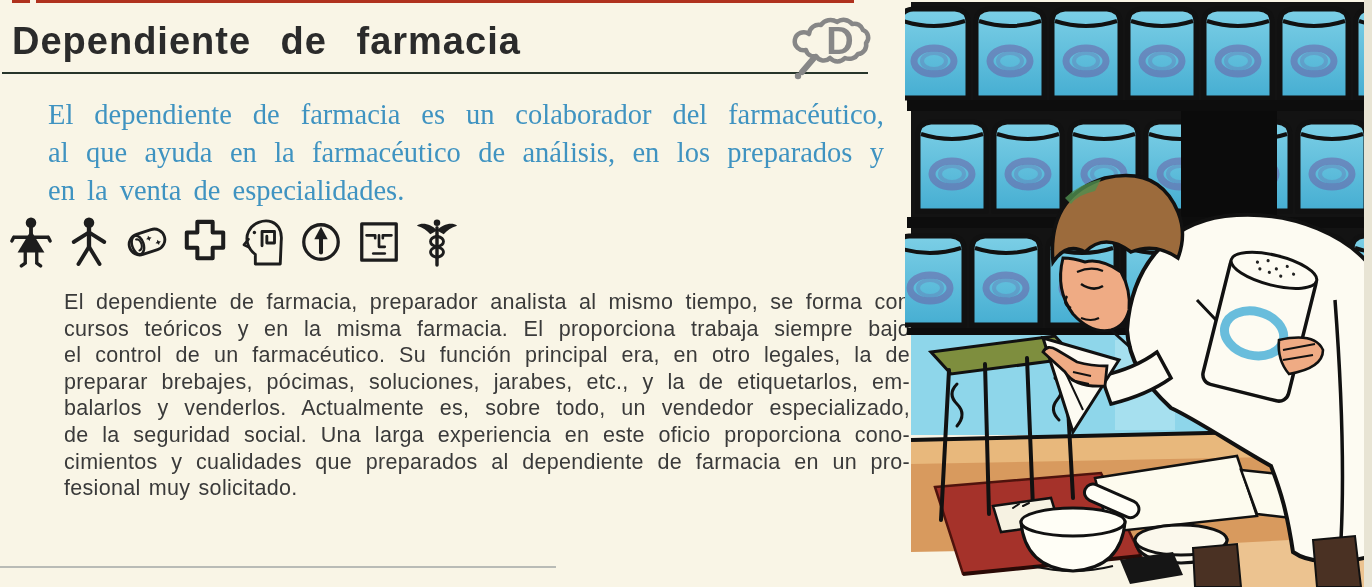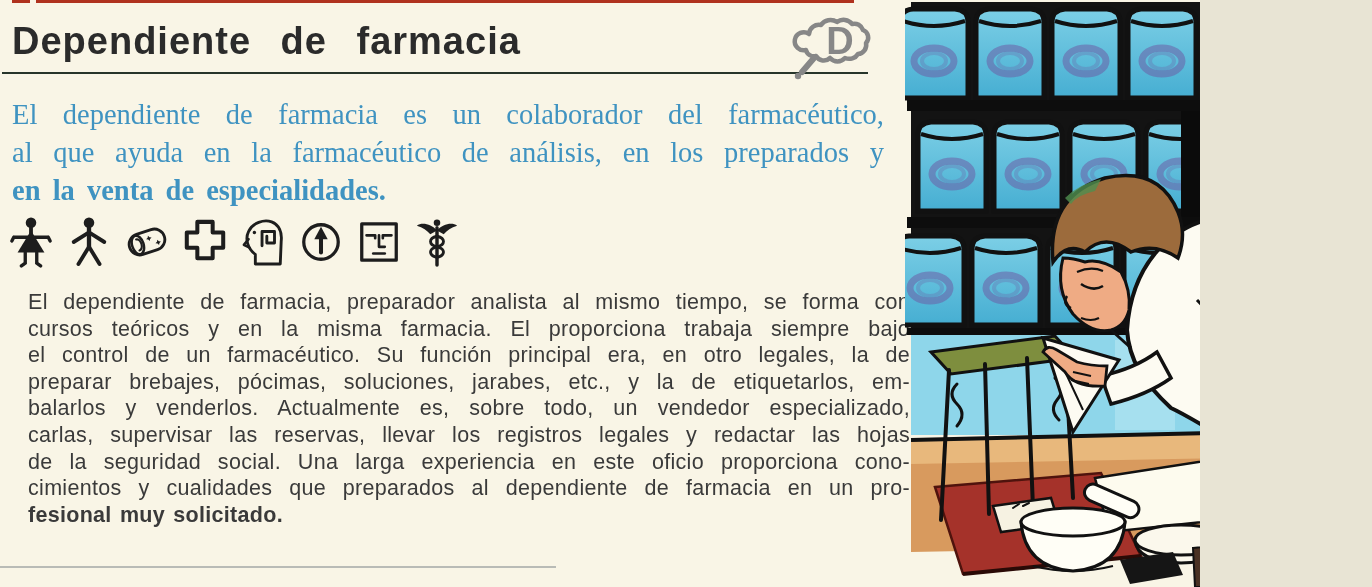--- a/index.html
+++ b/index.html
@@ -1,17 +1,17 @@
 <!DOCTYPE html>
 <html style="--c-background: #f9f5e6; --c-title_text: #2b2b2b; --c-intro_text: #3f93c1; --c-body_text: #3a3a3a; --c-top_rule: #b0321e; --c-divider: #27352a; --c-cloud_icon: #878787; --c-jar_blue: #57bcdc; --c-jar_blue_light: #7ccfe6; --c-label_purple: #6b5fa6; --c-bench_tan: #d89a5e; --c-bench_tan_light: #e8b87c; --c-floor_tan: #ecc390; --c-table_red: #a5322a; --c-hair_brown: #9c6b3c; --c-skin: #efab84; --c-coat_white: #fdfbf2; --c-scale_green: #7e8e3e; --c-wall_cyan: #8ed6ea; --c-trouser_brown: #4a3123;"><head>
 <meta charset="utf-8">
 <style>
   html,body{margin:0;padding:0;background:#e8e4d4;}
   .page{
-    position:relative;width:1200px;height:587px;overflow:hidden;
+    position:relative;width:1364px;height:587px;overflow:hidden;
     background:var(--c-background,#f9f5e6);
     font-family:"Liberation Sans",sans-serif;
   }
   
   .top-rule{position:absolute;top:0;left:36px;width:818px;height:3px;background:var(--c-top_rule,#b0321e);}
   .top-rule-stub{position:absolute;top:0;left:12px;width:18px;height:3px;background:var(--c-top_rule,#b0321e);}
   .bottom-hairline{position:absolute;top:566px;left:0;width:556px;height:2px;background:rgba(90,100,110,.4);}
   .right-edge{position:absolute;top:92px;right:0;width:4px;height:495px;background:#1b2430;opacity:.85;}
 
   
@@ -26,22 +26,22 @@
   .badge-letter{
     position:absolute;top:14px;left:36px;width:36px;text-align:center;
     font-size:38px;font-weight:bold;color:var(--c-cloud_icon,#878787);
     font-family:"Liberation Sans",sans-serif;
   }
 
   
   .intro{position:absolute;top:96px;left:12px;width:872px;
     font-family:"Liberation Serif",serif;font-size:28.5px;line-height:38px;
     color:var(--c-intro_text,#3f93c1);word-spacing:5px;}
-  .jline{text-align:justify;text-align-last:justify;}
-  .jline-last{text-align-last:left;font-weight:bold;}
+  .jline{text-align:justify;text-align-last:justify;margin-left:36px;}
+  .jline-last{text-align-last:left;}
 
   
   .pictos{position:absolute;top:216px;left:8px;display:flex;gap:12px;align-items:center;}
   .picto{width:46px;height:52px;display:block;}
   .ink{stroke:#1d1d1d;fill:none;stroke-linecap:round;stroke-linejoin:round;}
   .ink-f{fill:#1d1d1d;stroke:none;}
 
   
   .bodytext{position:absolute;top:289px;left:28px;width:882px;
     font-size:21.5px;line-height:26.6px;color:var(--c-body_text,#3a3a3a);
@@ -128,21 +128,20 @@
       <path d="M24,21 C33,23 33,30 24,32 C15,34 15,41 24,43" class="ink" stroke-width="3"></path>
     </svg>
   </div>
 
   <div class="bodytext">
     <div class="jline">El dependiente de farmacia, preparador analista al mismo tiempo, se forma con</div>
     <div class="jline">cursos teóricos y en la misma farmacia. El proporciona trabaja siempre bajo</div>
     <div class="jline">el control de un farmacéutico. Su función principal era, en otro legales, la de</div>
     <div class="jline">preparar brebajes, pócimas, soluciones, jarabes, etc., y la de etiquetarlos, em-</div>
     <div class="jline">balarlos y venderlos. Actualmente es, sobre todo, un vendedor especializado,</div>
-    <div class="jline">carlas, supervisar las reservas, llevar los registros legales y redactar las hojas</div>
     <div class="jline">de la seguridad social. Una larga experiencia en este oficio proporciona cono-</div>
     <div class="jline">cimientos y cualidades que preparados al dependiente de farmacia en un pro-</div>
     <div class="jline jline-last">fesional muy solicitado.</div>
   </div>
 
   <div class="bottom-hairline"></div>
   <div class="right-edge"></div>
 
   <div class="illustration" title="Pharmacy clerk in a white coat pouring powder from a folded paper, holding a jar, at a bench with a precision balance, mortar and pestle, papers and shelves of blue apothecary jars">
     <svg width="467" height="587" viewBox="0 0 467 587">

